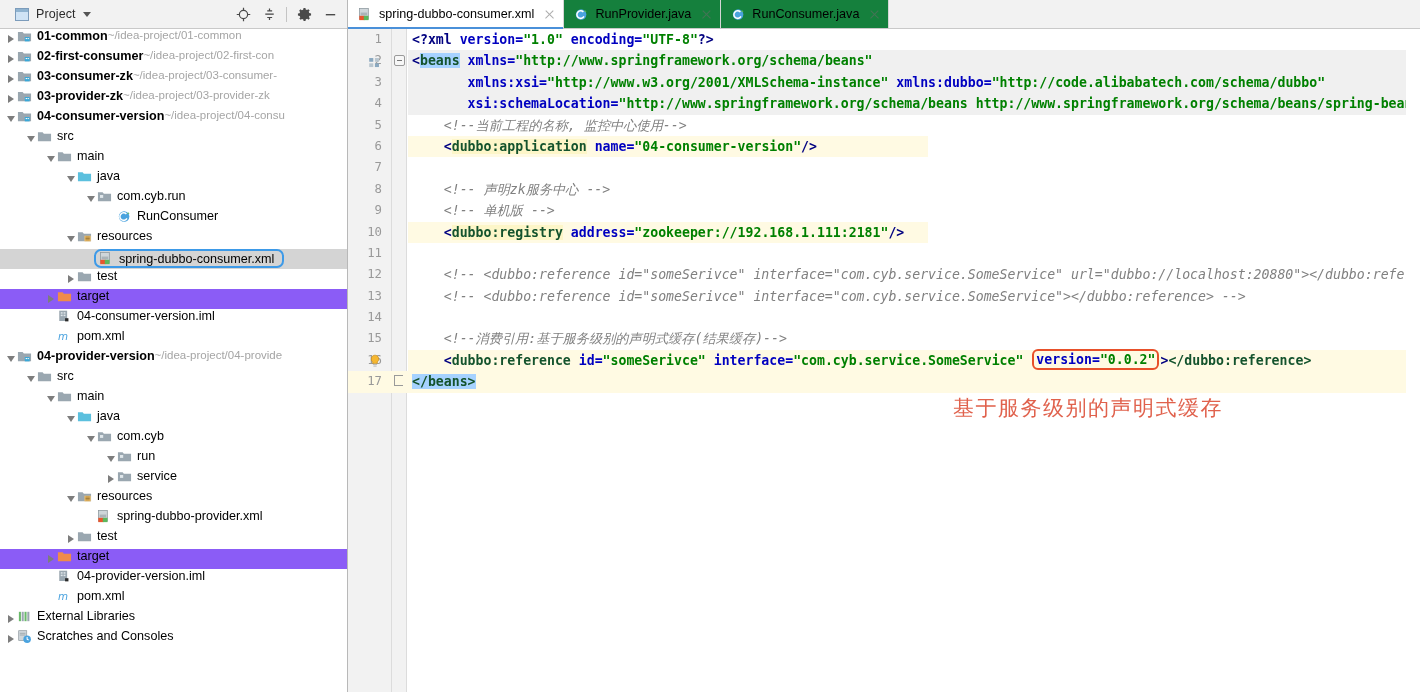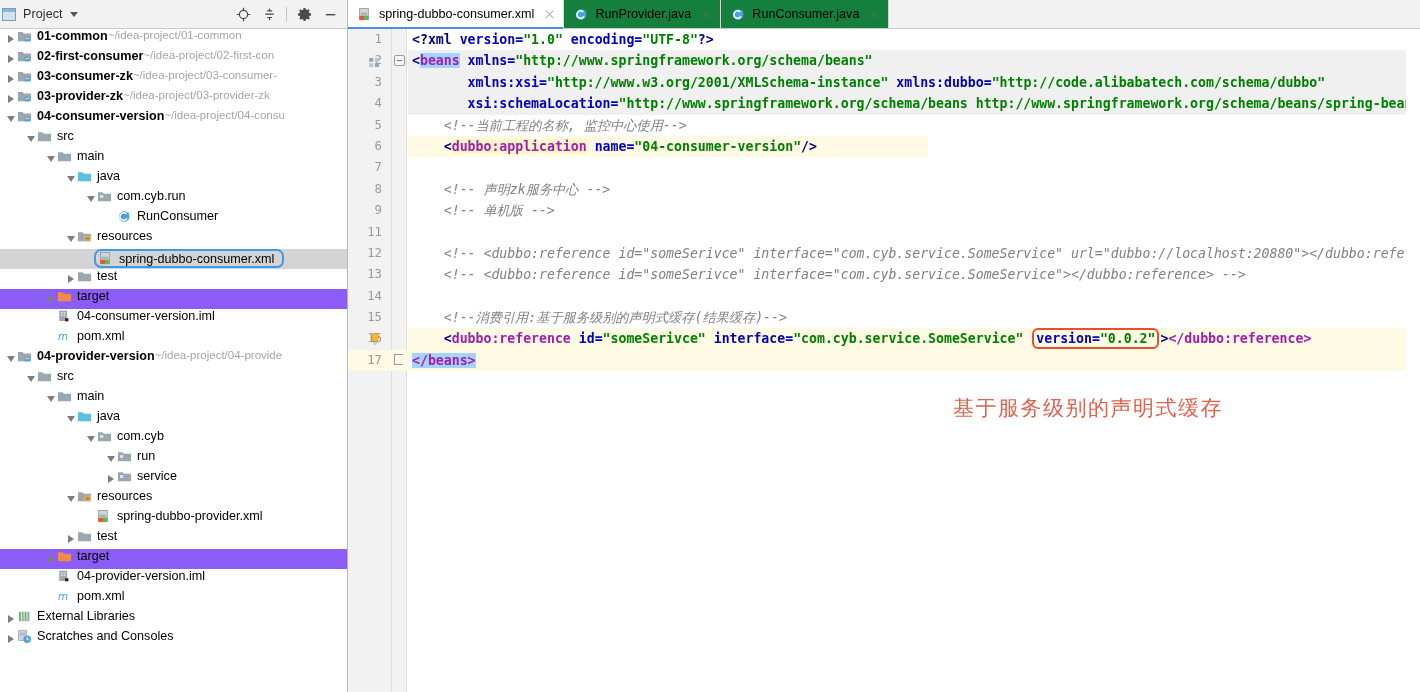--- a/index.html
+++ b/index.html
@@ -19,21 +19,21 @@
     background: #ffffff;
     border-right: 1px solid #b8b8b8;
     position: relative;
     flex: 0 0 348px;
   }
   #project-header {
     height: 29px;
     background: #f2f2f2;
     border-bottom: 1px solid #c9c9c9;
     display: flex; align-items: center;
-    padding: 0 4px 0 2px;
+    padding: 0 4px 0 15px;
     position: relative;
   }
   .proj-icon {
     width: 14px; height: 13px;
     background: #cfe3f5;
     border: 1px solid #7c9cbb;
     position: relative;
     margin-right: 7px;
     flex: 0 0 14px;
   }
@@ -192,21 +192,21 @@
   .ctext {
     position: absolute; left: 64px; top: 0;
     white-space: pre;
   }
   .lhl-grey  { position:absolute; left:60px; right:0; top:0; height:21.4px; background:#f0f0f0; }
   .lhl-cream { position:absolute; left:60px; top:0; height:21.4px; background:#fffae3; }
   .lhl-full  { position:absolute; left:0; right:0; top:0; height:21.4px; background:#fffae3; }
 
   
   .t-tag      { color: #000080; }
-  .t-tagname  { color: #a21caf; }
+  .t-tagname  { color: #14532d; }
   .t-attr     { color: #0000c0; }
   .t-val      { color: #008000; }
   .t-comment  { color: #808080; font-style: italic; font-weight: normal; }
   .hl-yellow  { background: #fdf6c8; }
   .sel-blue   { background: #a6d2ff; }
 
   
   .verbox {
     border: 2px solid #e8502a;
     border-radius: 6px;
@@ -773,20 +773,21 @@
                 <rect x="1.5" y="9" width="5" height="4.6" fill="#b9c6cf"></rect>
                 <rect x="8.5" y="9" width="5" height="4.6" fill="#8aa8c0"></rect>
               </svg></span><span class="fold" style="top: 5px;"></span><span class="ctext"><span class="t-tag">&lt;</span><span class="t-tagname sel-blue">beans</span><span class="t-attr"> xmlns=</span><span class="t-val">"http://www.springframework.org/schema/beans"</span></span></div>
           <div class="cline"><div class="lhl-grey"></div><span class="lnum">3</span><span class="ctext">       <span class="t-attr">xmlns:xsi=</span><span class="t-val">"http://www.w3.org/2001/XMLSchema-instance"</span> <span class="t-attr">xmlns:dubbo=</span><span class="t-val">"http://code.alibabatech.com/schema/dubbo"</span></span></div>
           <div class="cline"><div class="lhl-grey"></div><span class="lnum">4</span><span class="ctext">       <span class="t-attr">xsi:schemaLocation=</span><span class="t-val">"http://www.springframework.org/schema/beans http://www.springframework.org/schema/beans/spring-bean</span></span></div>
           <div class="cline"><span class="lnum">5</span><span class="ctext">    <span class="t-comment">&lt;!--当前工程的名称, 监控中心使用--&gt;</span></span></div>
           <div class="cline"><div class="lhl-cream" style="width: 520px;"></div><span class="lnum">6</span><span class="ctext">    <span class="t-tag">&lt;</span><span class="t-tagname hl-yellow">dubbo:application</span><span class="t-attr"> name=</span><span class="t-val">"04-consumer-version"</span><span class="t-tag">/&gt;</span></span></div>
           <div class="cline"><span class="lnum">7</span><span class="ctext"></span></div>
           <div class="cline"><span class="lnum">8</span><span class="ctext">    <span class="t-comment">&lt;!-- 声明zk服务中心 --&gt;</span></span></div>
           <div class="cline"><span class="lnum">9</span><span class="ctext">    <span class="t-comment">&lt;!-- 单机版 --&gt;</span></span></div>
+          <div class="cline"><div class="lhl-cream" style="width: 520px;"></div><span class="lnum">10</span><span class="ctext">    <span class="t-tag">&lt;</span><span class="t-tagname hl-yellow">dubbo:registry</span><span class="t-attr"> address=</span><span class="t-val">"zookeeper://192.168.1.111:2181"</span><span class="t-tag">/&gt;</span></span></div>
           <div class="cline"><span class="lnum">11</span><span class="ctext"></span></div>
           <div class="cline"><span class="lnum">12</span><span class="ctext">    <span class="t-comment">&lt;!-- &lt;dubbo:reference id="someSerivce" interface="com.cyb.service.SomeService" url="dubbo://localhost:20880"&gt;&lt;/dubbo:refer</span></span></div>
           <div class="cline"><span class="lnum">13</span><span class="ctext">    <span class="t-comment">&lt;!-- &lt;dubbo:reference id="someSerivce" interface="com.cyb.service.SomeService"&gt;&lt;/dubbo:reference&gt; --&gt;</span></span></div>
           <div class="cline"><span class="lnum">14</span><span class="ctext"></span></div>
           <div class="cline"><span class="lnum">15</span><span class="ctext">    <span class="t-comment">&lt;!--消费引用:基于服务级别的声明式缓存(结果缓存)--&gt;</span></span></div>
           <div class="cline"><div class="lhl-cream" style="width: 1000px;"></div><span class="lnum">16</span><span class="bulb" style="top: 3px;"><svg width="14" height="16" viewBox="0 0 16 16">
                 <path d="M8 1.3a4.4 4.4 0 0 0-2.6 7.9v1.6h5.2V9.2A4.4 4.4 0 0 0 8 1.3z" fill="#f5b731" stroke="#c98a12" stroke-width=".8"></path>
                 <rect x="5.6" y="11.2" width="4.8" height="1.3" fill="#b8b8b8"></rect>
                 <rect x="6.2" y="13.2" width="3.6" height="1.2" fill="#b8b8b8"></rect>
               </svg></span><span class="ctext">    <span class="t-tag">&lt;</span><span class="t-tagname">dubbo:reference</span><span class="t-attr"> id=</span><span class="t-val">"someSerivce"</span><span class="t-attr"> interface=</span><span class="t-val">"com.cyb.service.SomeService"</span> <span class="verbox"><span class="t-attr">version=</span><span class="t-val">"0.0.2"</span></span><span class="t-tag">&gt;</span><span class="t-tagname">&lt;/dubbo:reference&gt;</span></span></div>

